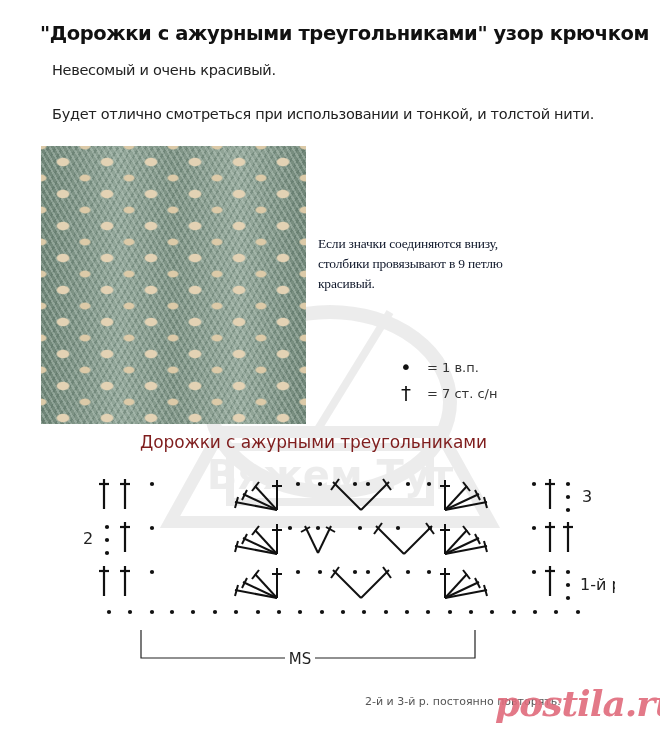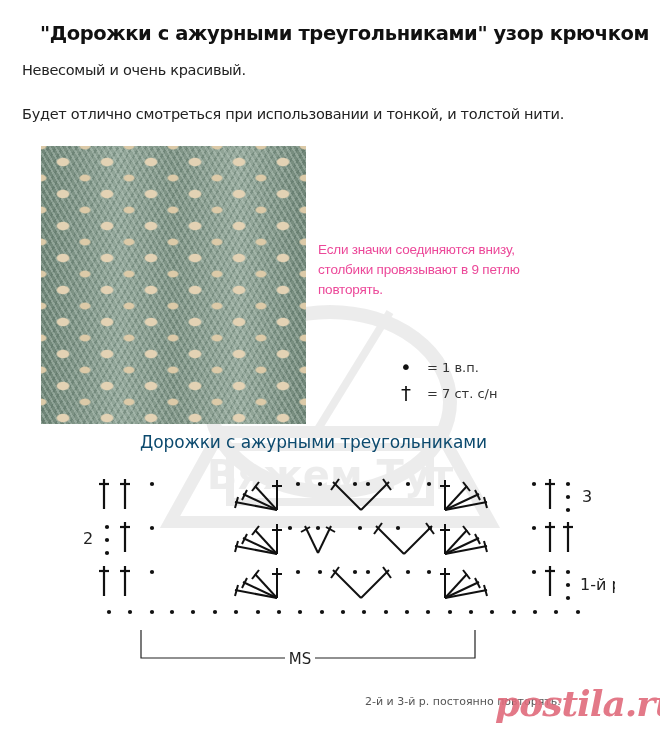--- a/index.html
+++ b/index.html
@@ -10,21 +10,21 @@
     color: #111;
     position: relative;
   }
   .article-title {
     position: absolute; left: 40px; top: 22px;
     font-family: "DejaVu Sans", sans-serif;
     font-weight: bold; font-size: 19.5px; letter-spacing: -0.4px;
     color: #111; white-space: nowrap; margin: 0;
   }
   .para {
-    position: absolute; left: 22px;
+    position: absolute; left: 52px;
     font-family: "DejaVu Sans", sans-serif;
     font-size: 14.5px; color: #222; white-space: nowrap; margin: 0;
     letter-spacing: -0.3px;
   }
   .p1 { top: 62px; }
   .p2 { top: 106px; }
 
   .figure {
     position: absolute; left: 40px; top: 142px; width: 575px; height: 590px;
     background: #fff;
@@ -39,32 +39,32 @@
       repeating-linear-gradient(-60deg, rgba(80,105,92,.35) 0 2px, transparent 2px 6px),
       linear-gradient(90deg, #6f8577, #94a89b 30%, #7d9284 50%, #98ab9e 75%, #708678);
     background-size: 44px 32px, 44px 32px, auto, auto, auto;
     background-position: 0 0, 22px 16px, 0 0, 0 0, 0 0;
   }
   .watermark-logo {
     position: absolute; left: 120px; top: 150px; width: 340px; height: 240px;
     opacity: .07; pointer-events: none;
   }
   .note {
-    position: absolute; left: 278px; top: 98px;
-    font-family: Liberation Sans, sans-serif; font-size: 13.5px; color: #ec4899;
+    position: absolute; left: 278px; top: 92px;
+    font-family: Liberation Serif, serif; font-size: 13.5px; color: #0f172a;
     line-height: 20px; letter-spacing: -0.2px;
   }
   .legend { position: absolute; left: 355px; top: 212px; font-family: "DejaVu Sans", sans-serif; font-size: 13px; color: #333; }
   .legend-row { display: flex; align-items: center; height: 26px; }
   .legend-sym { width: 22px; text-align: center; font-size: 20px; color: #111; }
   .legend-text { margin-left: 10px; }
 
   .diagram-title {
     position: absolute; left: 100px; top: 290px;
-    font-family: "DejaVu Sans", sans-serif; font-size: 17px; color: #0c4a6e;
+    font-family: "DejaVu Sans", sans-serif; font-size: 17px; color: #7f1d1d;
     letter-spacing: -0.1px; white-space: nowrap;
   }
   .diagram { position: absolute; left: 0; top: 320px; }
   .foot-note {
     position: absolute; left: 325px; top: 553px;
     font-family: "DejaVu Sans", sans-serif; font-size: 11px; color: #555; white-space: nowrap;
   }
   .postila {
     position: absolute; left: 455px; top: 540px;
     font-family: "DejaVu Serif", serif; font-weight: bold; font-style: italic;
@@ -86,21 +86,21 @@
     <polygon points="10,230 60,140 280,140 330,230" fill="none" stroke="#000" stroke-width="12"></polygon>
     <rect x="70" y="155" width="200" height="55" fill="none" stroke="#000" stroke-width="8"></rect>
     <text x="170" y="197" text-anchor="middle" font-family="DejaVu Sans, sans-serif" font-weight="bold" font-size="40" fill="#000">Вяжем Тут</text>
   </svg>
 
   <div class="photo"></div>
 
   <div class="note">
     <div>Если значки соединяются внизу,</div>
     <div>столбики провязывают  в 9 петлю</div>
-    <div>повторять.</div>
+    <div>красивый.</div>
   </div>
 
   <div class="legend">
     <div class="legend-row">
       <span class="legend-sym">•</span>
       <span class="legend-text">= 1 в.п.</span>
     </div>
     <div class="legend-row">
       <span class="legend-sym">†</span>
       <span class="legend-text">= 7 ст. с/н</span>

